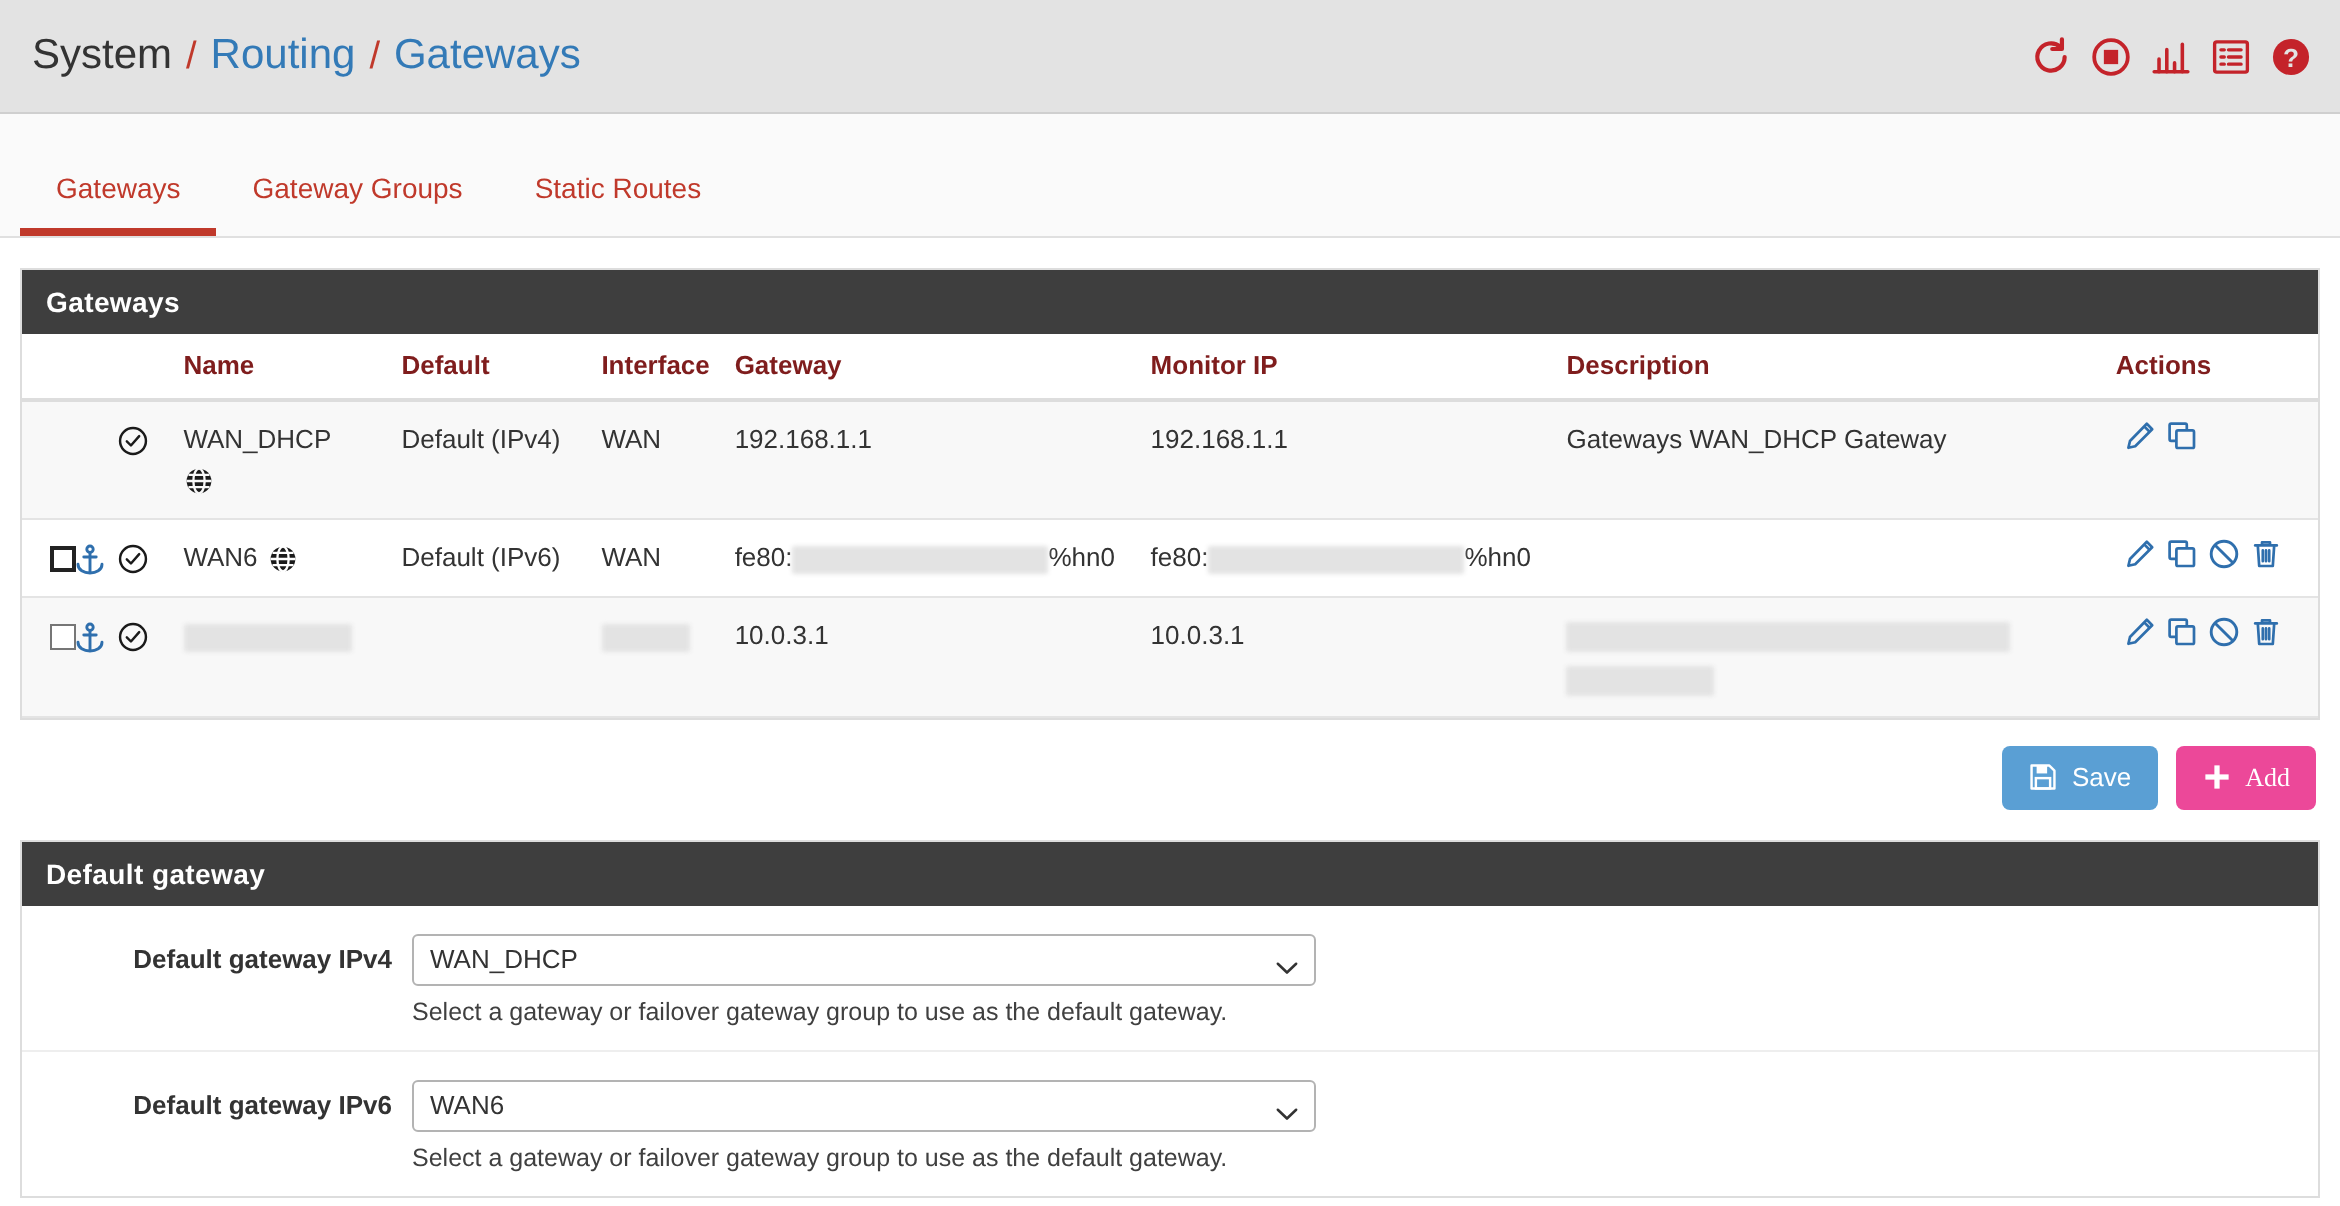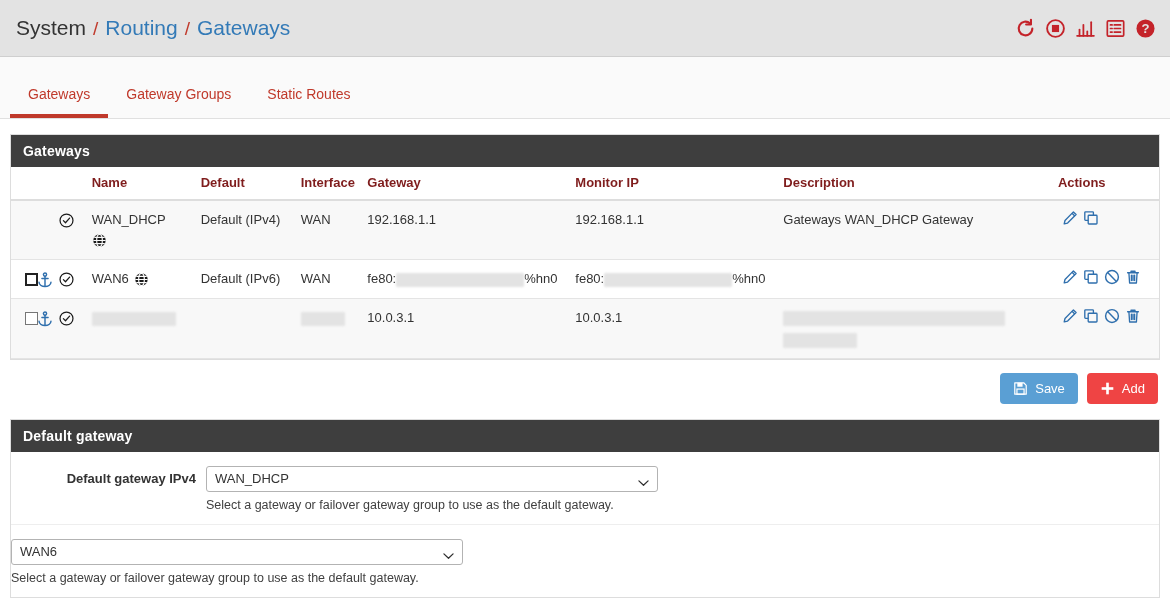--- a/index.html
+++ b/index.html
@@ -166,21 +166,21 @@
     gap: 7px;
     border: none;
     border-radius: 4px;
     color: #ffffff;
     font-size: 13px;
     padding: 8px 13px;
     cursor: pointer;
     font-family: "Liberation Sans", sans-serif;
   }
   .btn-save { background: #5a9fd4; }
-  .btn-add  { background: #ef4444; }
+  .btn-add  { background: #ec4899; font-family: Liberation Serif, serif; }
   .btn svg { display: block; }
 
   
   .panel2 { }
   .form-row {
     display: flex;
     padding: 14px 0 0 0;
     border-bottom: 1px solid #eeeeee;
   }
   .form-row:last-child { border-bottom: none; }
@@ -519,20 +519,21 @@
           <svg viewBox="0 0 12 8" fill="none" stroke="currentColor" stroke-width="1.4">
             <path d="M1 1.5 L6 6.3 L11 1.5" stroke-linecap="round" stroke-linejoin="round"></path>
           </svg>
         </span>
       </div>
       <div class="help-text">Select a gateway or failover gateway group to use as the default gateway.</div>
     </div>
   </div>
 
   <div class="form-row">
+    <div class="form-label">Default gateway IPv6</div>
     <div class="form-ctrl">
       <div class="select-box">
         <span>WAN6</span>
         <span class="select-caret">
           <svg viewBox="0 0 12 8" fill="none" stroke="currentColor" stroke-width="1.4">
             <path d="M1 1.5 L6 6.3 L11 1.5" stroke-linecap="round" stroke-linejoin="round"></path>
           </svg>
         </span>
       </div>
       <div class="help-text">Select a gateway or failover gateway group to use as the default gateway.</div>

